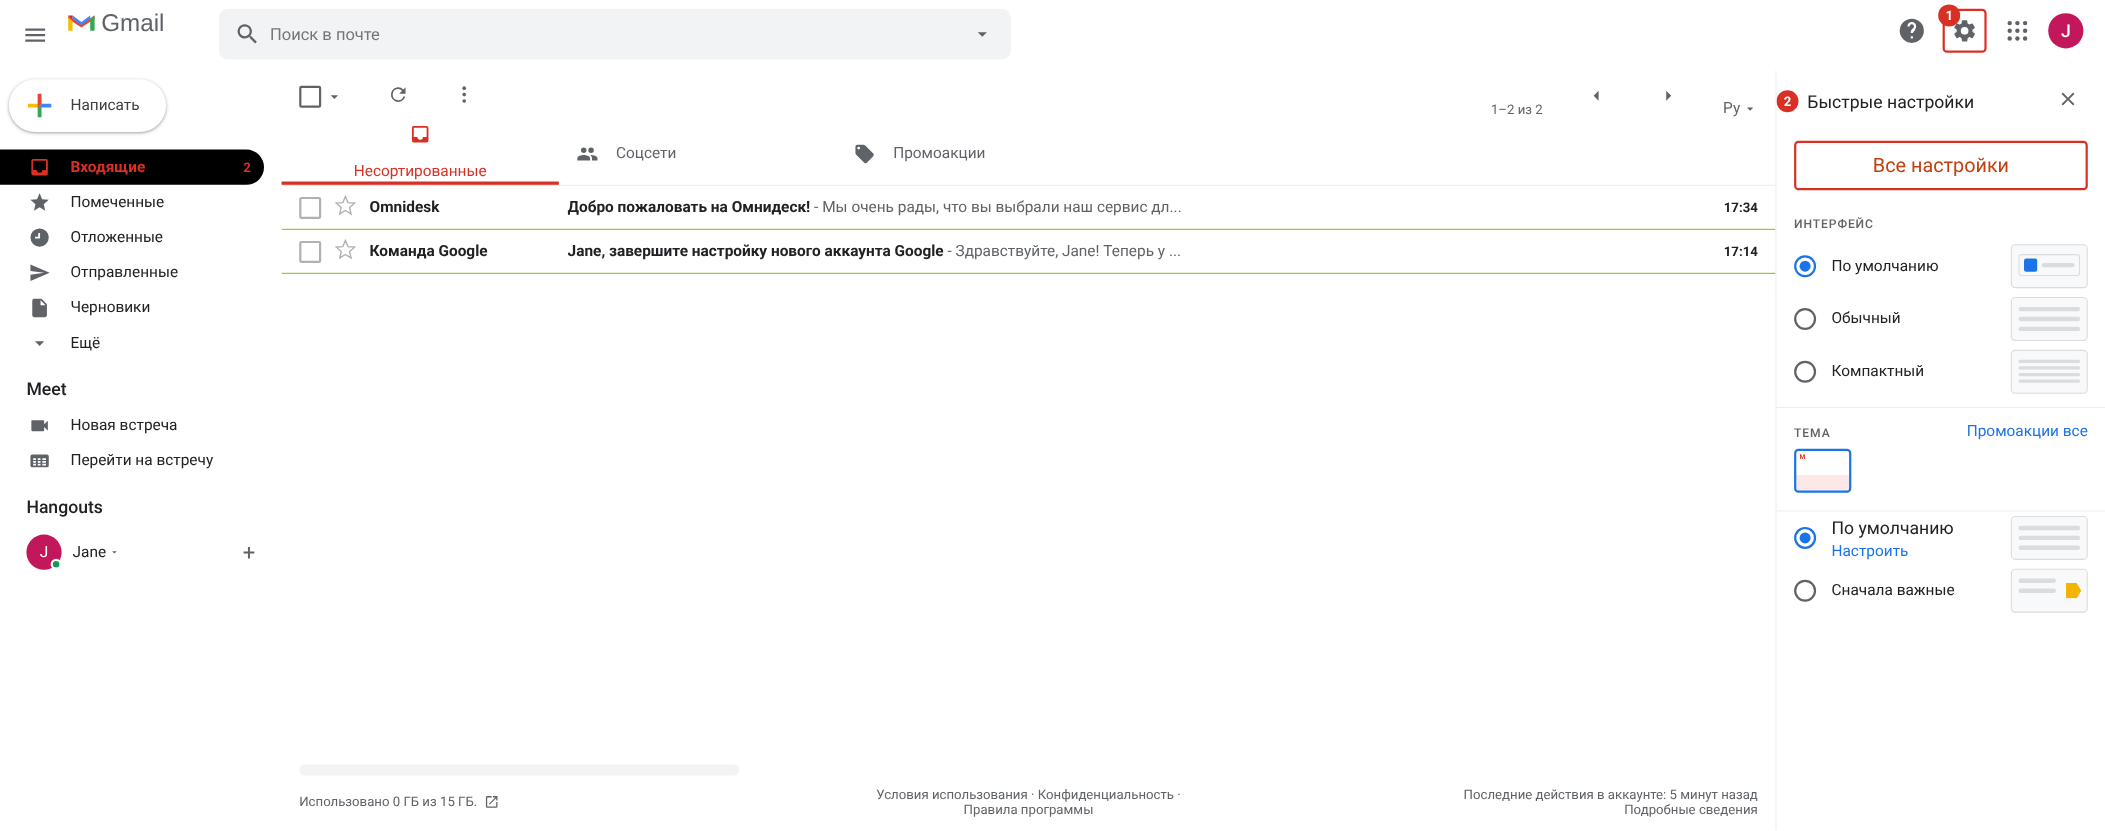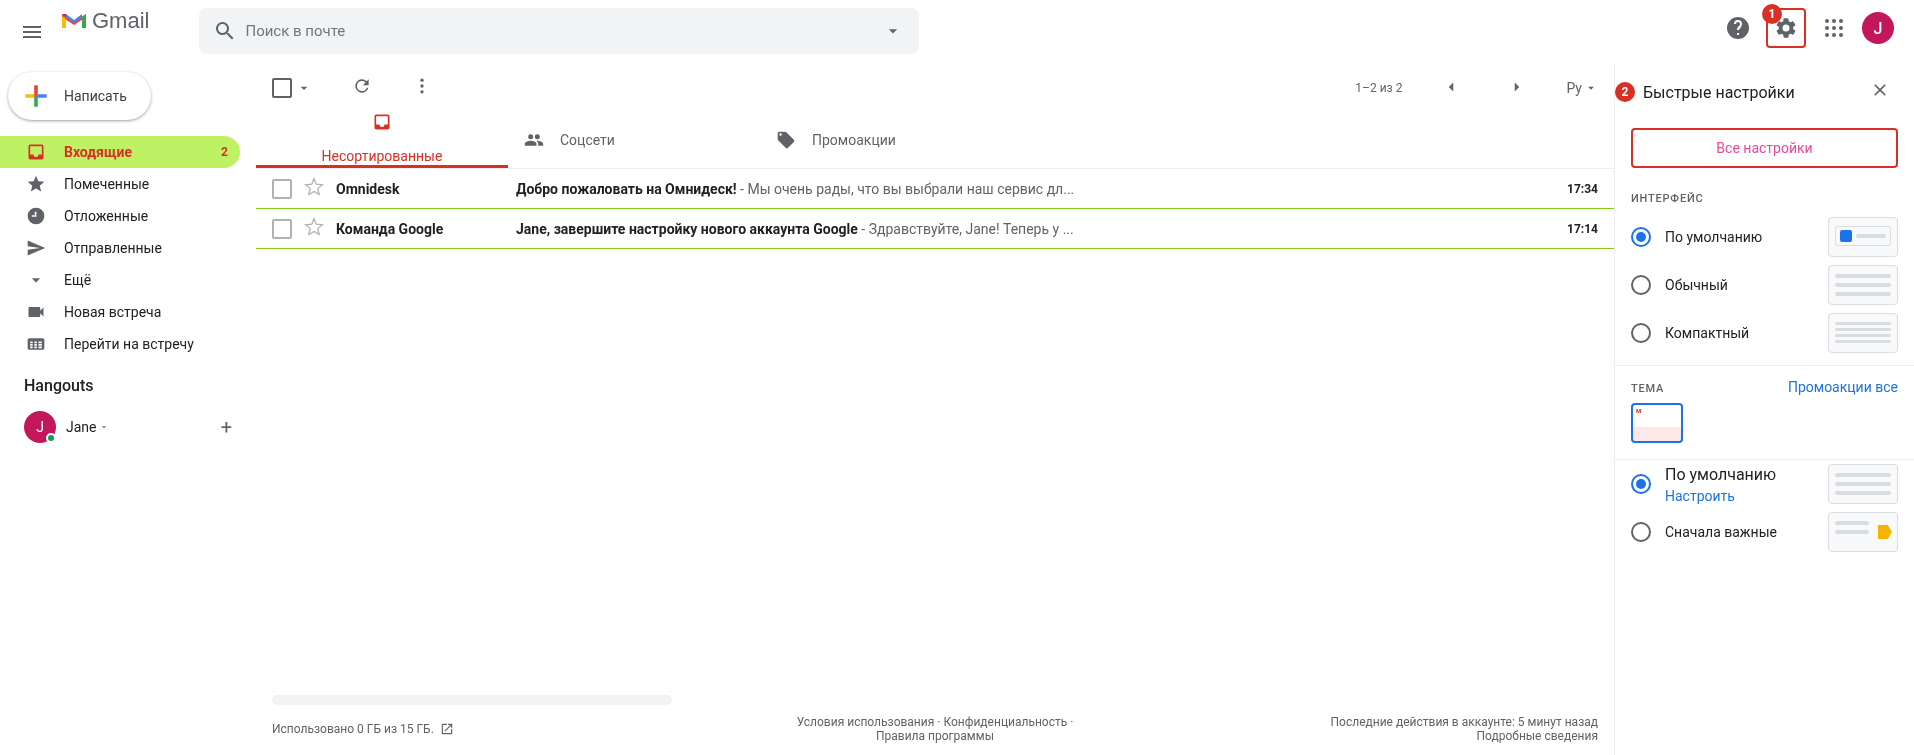--- a/index.html
+++ b/index.html
@@ -15,34 +15,34 @@
 .header-right { margin-left: auto; display: flex; align-items: center; gap: 8px; padding-right: 12px; }
 .icon-btn { width: 40px; height: 40px; display: flex; align-items: center; justify-content: center; border-radius: 50%; cursor: pointer; position: relative; }
 .avatar { width: 32px; height: 32px; border-radius: 50%; background: #c2185b; color: #fff; display: flex; align-items: center; justify-content: center; font-weight: 500; font-size: 16px; cursor: pointer; }
 .hl-red { border: 2px solid #d93025; border-radius: 4px; }
 .badge-num { position: absolute; top: -6px; left: -6px; background: #d93025; color: #fff; width: 20px; height: 20px; border-radius: 50%; display: flex; align-items: center; justify-content: center; font-size: 12px; font-weight: 700; }
 
 .body-wrap { display: flex; height: calc(100% - 64px); }
 .sidebar { width: 256px; padding-top: 8px; }
 .compose { margin: 0 0 16px 8px; display: inline-flex; align-items: center; gap: 12px; padding: 0 24px 0 12px; height: 48px; border-radius: 24px; box-shadow: 0 1px 2px 0 rgba(60,64,67,.3), 0 1px 3px 1px rgba(60,64,67,.15); cursor: pointer; font-size: 14px; color: #3c4043; }
 .nav-item { display: flex; align-items: center; height: 32px; padding: 0 12px 0 26px; border-radius: 0 16px 16px 0; margin-right: 16px; cursor: pointer; font-size: 14px; color: #202124; }
-.nav-item.active { background: #bef264; color: #d93025; font-weight: 700; }
+.nav-item.active { background: #000000; color: #d93025; font-weight: 700; }
 .nav-item .label { margin-left: 18px; flex: 1; }
 .nav-item .count { font-size: 12px; }
 .section-label { padding: 16px 0 8px 24px; font-size: 16px; font-weight: 500; color: #202124; }
 .hangout-user { display: flex; align-items: center; padding: 8px 24px; font-size: 14px; }
 .hangout-av { width: 32px; height: 32px; border-radius: 50%; background: #c2185b; color: #fff; display: flex; align-items: center; justify-content: center; font-size: 14px; margin-right: 10px; position: relative; }
 .hangout-status { position: absolute; bottom: 0; right: 0; width: 10px; height: 10px; border-radius: 50%; background: #0f9d58; border: 2px solid #fff; }
 .hangout-add { margin-left: auto; color: #5f6368; font-size: 20px; cursor: pointer; }
 
 .main { flex: 1; display: flex; flex-direction: column; }
 .toolbar { height: 48px; display: flex; align-items: center; padding: 0 16px; }
 .tb-left { display: flex; align-items: center; gap: 20px; }
 .tb-checkbox { width: 20px; height: 20px; border: 2px solid #5f6368; border-radius: 2px; cursor: pointer; }
-.tb-right { margin-left: auto; display: flex; align-items: center; gap: 32px; color: #5f6368; font-size: 12px; }
+.tb-right { margin-left: auto; display: flex; align-items: flex-end; gap: 32px; color: #5f6368; font-size: 12px; }
 .tb-nav-btn { cursor: pointer; padding: 8px; color: #5f6368; }
 .tb-lang { font-size: 14px; cursor: pointer; display: flex; align-items: center; gap: 2px; }
 
 .tabs { display: flex; border-bottom: 1px solid #eee; }
 .tab { flex: 0 0 252px; height: 56px; display: flex; align-items: center; padding: 0 16px; cursor: pointer; color: #5f6368; font-size: 14px; gap: 16px; }
 .tab.active { color: #d93025; position: relative; flex-direction: column; }
 .tab.active::after { content: ''; position: absolute; bottom: 0; left: 0; right: 0; height: 3px; background: #d93025; }
 
 .msg-row { height: 40px; display: flex; align-items: center; padding: 0 16px; border-bottom: 1px solid #84cc16; cursor: pointer; font-size: 14px; }
 .msg-cb { width: 20px; height: 20px; border: 2px solid #5f6368; border-radius: 2px; margin-right: 12px; cursor: pointer; opacity: .5; }
@@ -58,21 +58,21 @@
 .footer-left { flex: 1; display: flex; align-items: center; gap: 6px; }
 .footer-center { flex: 1; text-align: center; }
 .footer-right { flex: 1; text-align: right; }
 .footer a { color: #5f6368; text-decoration: none; }
 
 .settings-panel { width: 300px; border-left: 1px solid #eee; display: flex; flex-direction: column; overflow-y: auto; }
 .sp-header { display: flex; align-items: center; padding: 8px 16px 8px 0; }
 .sp-title { font-size: 16px; flex: 1; }
 .sp-badge { background: #d93025; color: #fff; width: 20px; height: 20px; border-radius: 50%; display: inline-flex; align-items: center; justify-content: center; font-size: 12px; font-weight: 700; margin-right: 8px; }
 .sp-close { cursor: pointer; color: #5f6368; padding: 8px; }
-.sp-all-btn { margin: 8px 16px; padding: 10px; border: 2px solid #d93025; border-radius: 4px; text-align: center; color: #ec4899; font-size: 14px; cursor: pointer; }
+.sp-all-btn { margin: 8px 16px; padding: 10px; border: 2px solid #d93025; border-radius: 4px; text-align: center; color: #c2410c; font-size: 18px; cursor: pointer; }
 .sp-section-label { padding: 16px 16px 8px; font-size: 11px; letter-spacing: .8px; color: #5f6368; font-weight: 500; }
 .sp-row { display: flex; align-items: center; padding: 4px 16px; min-height: 44px; }
 .sp-radio { width: 20px; height: 20px; border: 2px solid #5f6368; border-radius: 50%; margin-right: 14px; cursor: pointer; position: relative; flex-shrink: 0; }
 .sp-radio.checked { border-color: #1a73e8; }
 .sp-radio.checked::after { content: ''; position: absolute; top: 3px; left: 3px; width: 10px; height: 10px; border-radius: 50%; background: #1a73e8; }
 .sp-row-label { flex: 1; font-size: 14px; }
 .sp-row-text { display: flex; flex-direction: column; gap: 4px; flex: 1; }
 .sp-link { color: #1a73e8; font-size: 14px; cursor: pointer; }
 .sp-preview { width: 70px; height: 40px; border: 1px solid #dadce0; border-radius: 4px; background: #f8f9fa; position: relative; flex-shrink: 0; }
 .sp-theme-row { display: flex; align-items: center; justify-content: space-between; padding: 0 16px 8px; }
@@ -180,25 +180,32 @@
       <span class="label">Отложенные</span>
     </div>
     <div class="nav-item">
       <svg width="20" height="20" viewBox="0 0 24 24" class="svg-icon">
           <path d="M2.01 21 23 12 2.01 3 2 10l15 2-15 2z"></path>
         </svg>
       <span class="label">Отправленные</span>
     </div>
     <div class="nav-item">
       <svg width="20" height="20" viewBox="0 0 24 24" class="svg-icon">
+          <path d="M14 2H6a2 2 0 0 0-2 2v16a2 2 0 0 0 2 2h12a2 2 0 0 0 2-2V8zm-1 7V3.5L18.5 9z"></path>
+        </svg>
+      <span class="label">Черновики</span>
+    </div>
+    <div class="nav-item">
+      <svg width="20" height="20" viewBox="0 0 24 24" class="svg-icon">
           <path d="M7 10l5 5 5-5z"></path>
         </svg>
       <span class="label">Ещё</span>
     </div>
 
+    <div class="section-label">Meet</div>
     <div class="nav-item">
       <svg width="20" height="20" viewBox="0 0 24 24" class="svg-icon">
           <path d="M17 10.5V7a1 1 0 0 0-1-1H4a1 1 0 0 0-1 1v10a1 1 0 0 0 1 1h12a1 1 0 0 0 1-1v-3.5l4 4v-11z"></path>
         </svg>
       <span class="label">Новая встреча</span>
     </div>
     <div class="nav-item">
       <svg width="20" height="20" viewBox="0 0 24 24" class="svg-icon">
           <path d="M20 5H4a2 2 0 0 0-2 2v10a2 2 0 0 0 2 2h16a2 2 0 0 0 2-2V7a2 2 0 0 0-2-2zM8 17H5v-2h3zm0-3H5v-2h3zm0-3H5V9h3zm5 6h-3v-2h3zm0-3h-3v-2h3zm0-3h-3V9h3zm6 6h-4v-2h4zm0-3h-4v-2h4zm0-3h-4V9h4z"></path>
         </svg>

